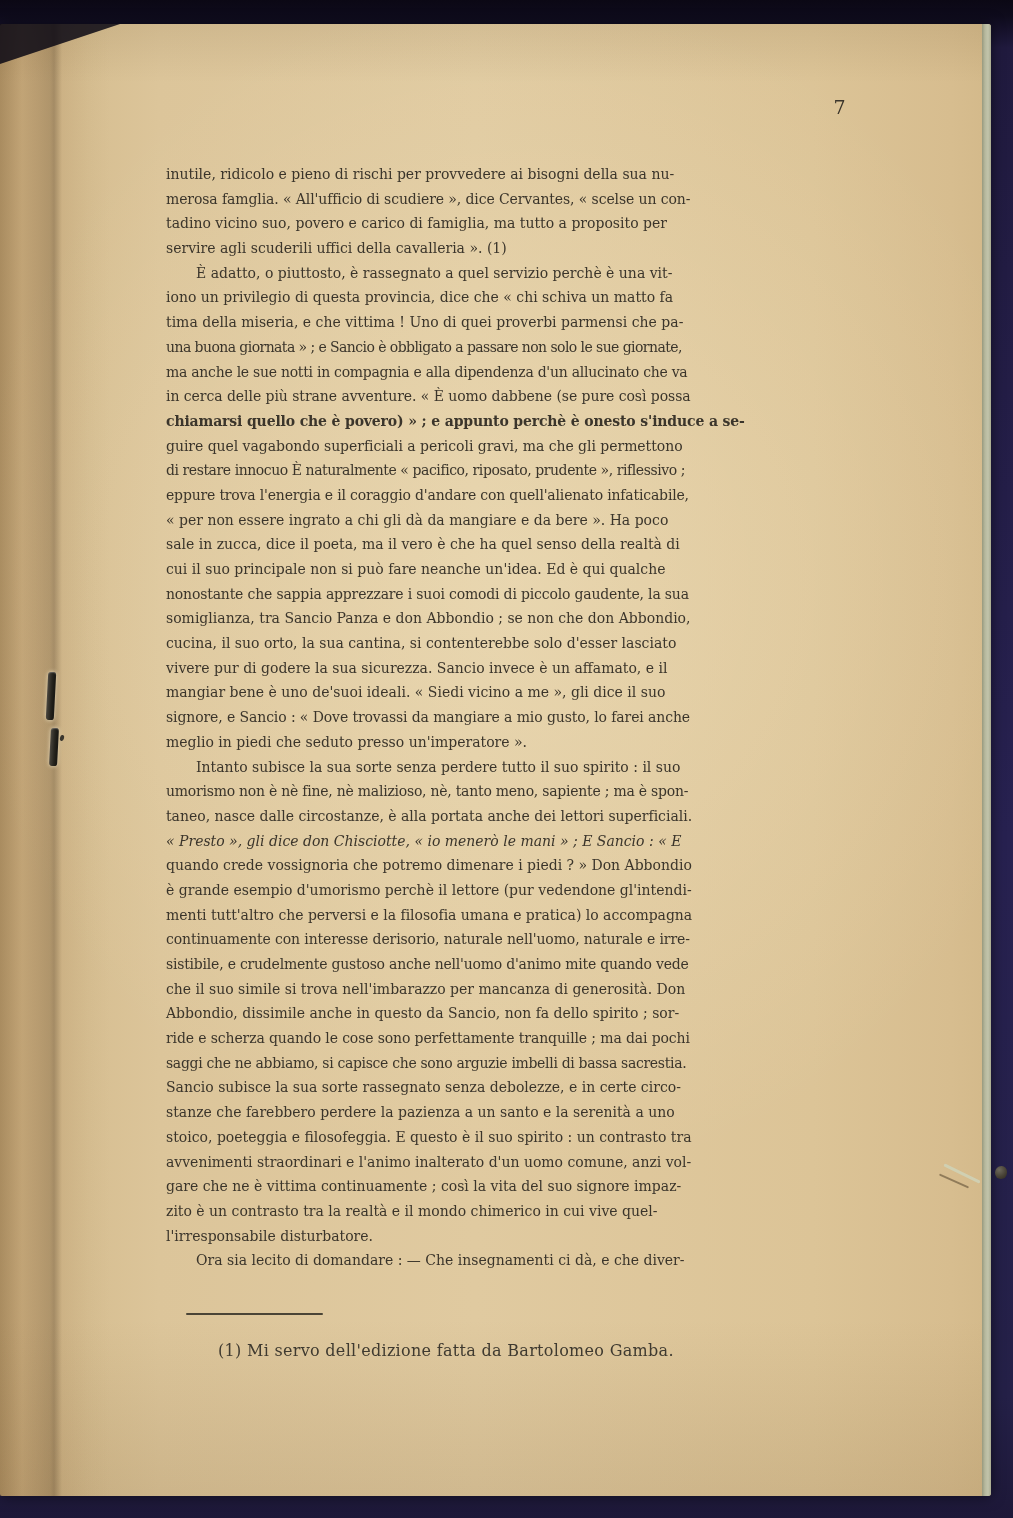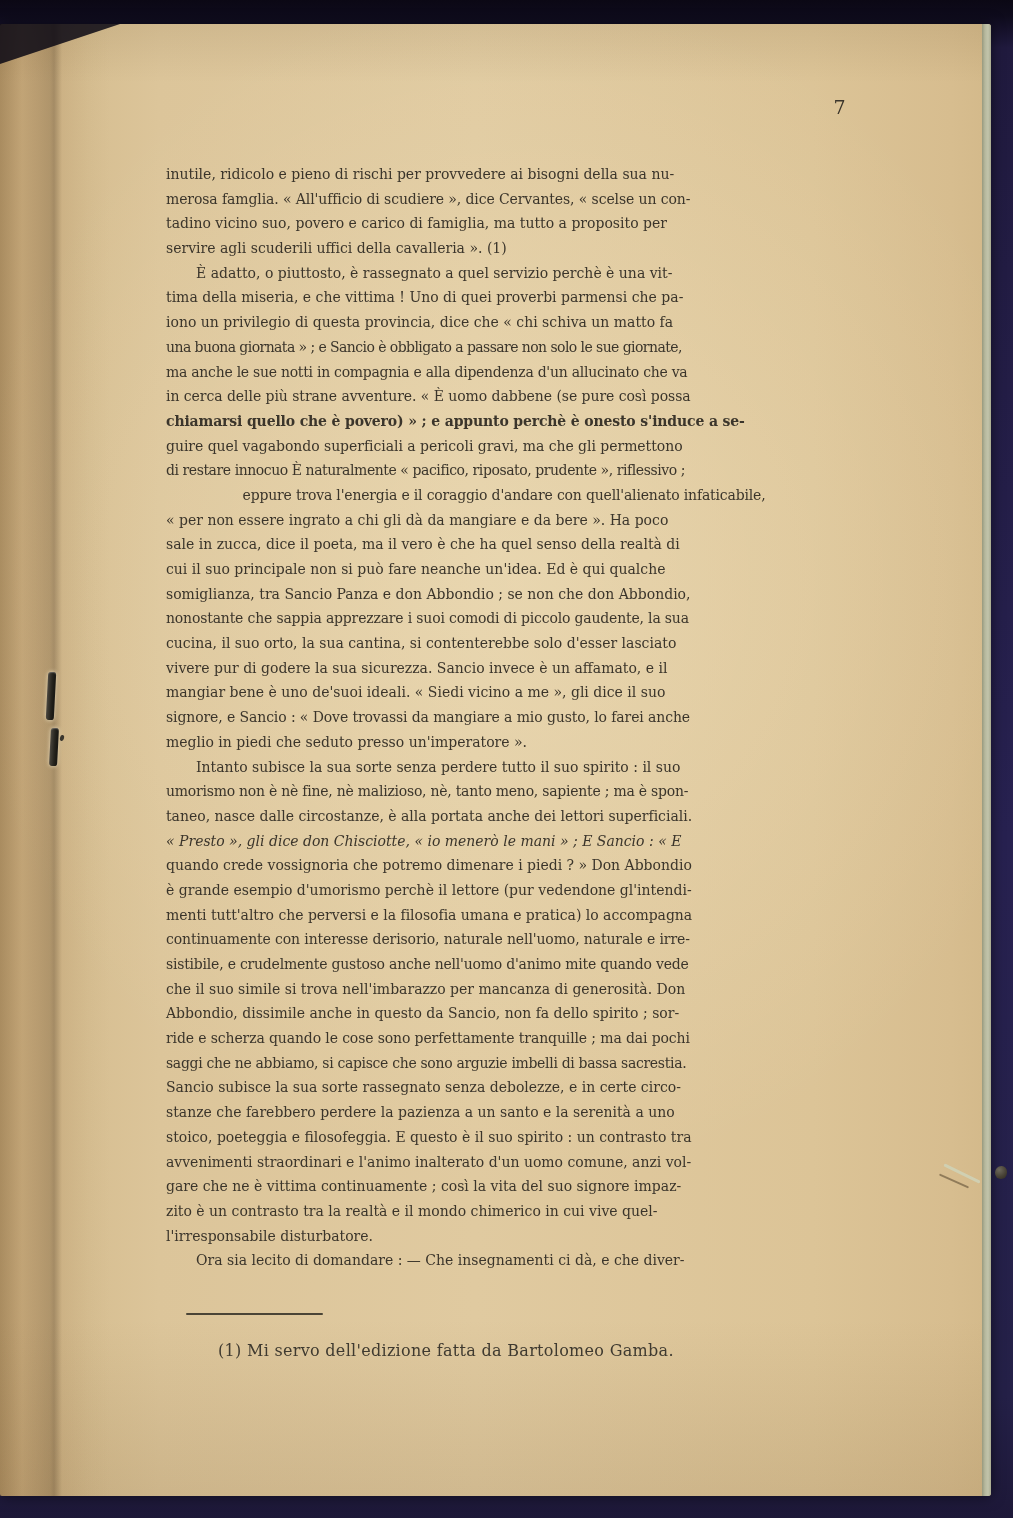--- a/index.html
+++ b/index.html
@@ -101,34 +101,34 @@
   <div class="fore-edge"></div>
 
   <div class="pagenum">7</div>
 
   <div class="textblock" id="text-block">
       <div class="line" style="letter-spacing: 0px;">inutile, ridicolo e pieno di rischi per provvedere ai bisogni della sua nu-</div>
       <div class="line" style="letter-spacing: -0.104px;">merosa famglia. « All'ufficio di scudiere », dice Cervantes, « scelse un con-</div>
       <div class="line" style="letter-spacing: 0px;">tadino vicino suo, povero e carico di famiglia, ma tutto a proposito per</div>
       <div class="line">servire agli scuderili uffici della cavalleria ». (1)</div>
       <div class="line indent" style="letter-spacing: 0px;">È adatto, o piuttosto, è rassegnato a quel servizio perchè è una vit-</div>
+      <div class="line" style="letter-spacing: 0px;">iono un privilegio di questa provincia, dice che « chi schiva un matto fa</div>
       <div class="line" style="letter-spacing: 0px;">tima della miseria, e che vittima ! Uno di quei proverbi parmensi che pa-</div>
-      <div class="line" style="letter-spacing: 0px;">iono un privilegio di questa provincia, dice che « chi schiva un matto fa</div>
       <div class="line" style="letter-spacing: -0.57px;">una buona giornata » ; e Sancio è obbligato a passare non solo le sue giornate,</div>
       <div class="line" style="letter-spacing: -0.267px;">ma anche le sue notti in compagnia e alla dipendenza d'un allucinato che va</div>
       <div class="line" style="letter-spacing: -0.055px;">in cerca delle più strane avventure. « È uomo dabbene (se pure così possa</div>
       <div class="line" style="letter-spacing: -0.147px; font-weight: bold;">chiamarsi quello che è povero) » ; e appunto perchè è onesto s'induce a se-</div>
       <div class="line" style="letter-spacing: -0.042px;">guire quel vagabondo superficiali a pericoli gravi, ma che gli permettono</div>
       <div class="line" style="letter-spacing: -0.438px;">di restare innocuo È naturalmente « pacifico, riposato, prudente », riflessivo ;</div>
-      <div class="line" style="letter-spacing: -0.179px; text-align: center;">eppure trova l'energia e il coraggio d'andare con quell'alienato infaticabile,</div>
+      <div class="line" style="letter-spacing: -0.179px;">eppure trova l'energia e il coraggio d'andare con quell'alienato infaticabile,</div>
       <div class="line" style="letter-spacing: 0px;">« per non essere ingrato a chi gli dà da mangiare e da bere ». Ha poco</div>
       <div class="line" style="letter-spacing: 0px;">sale in zucca, dice il poeta, ma il vero è che ha quel senso della realtà di</div>
       <div class="line" style="letter-spacing: 0px;">cui il suo principale non si può fare neanche un'idea. Ed è qui qualche</div>
+      <div class="line" style="letter-spacing: -0.176px;">nonostante che sappia apprezzare i suoi comodi di piccolo gaudente, la sua</div>
       <div class="line" style="letter-spacing: 0px;">somiglianza, tra Sancio Panza e don Abbondio ; se non che don Abbondio,</div>
-      <div class="line" style="letter-spacing: -0.176px;">nonostante che sappia apprezzare i suoi comodi di piccolo gaudente, la sua</div>
       <div class="line" style="letter-spacing: 0px;">cucina, il suo orto, la sua cantina, si contenterebbe solo d'esser lasciato</div>
       <div class="line" style="letter-spacing: 0px;">vivere pur di godere la sua sicurezza. Sancio invece è un affamato, e il</div>
       <div class="line" style="letter-spacing: 0px;">mangiar bene è uno de'suoi ideali. « Siedi vicino a me », gli dice il suo</div>
       <div class="line" style="letter-spacing: -0.107px;">signore, e Sancio : « Dove trovassi da mangiare a mio gusto, lo farei anche</div>
       <div class="line">meglio in piedi che seduto presso un'imperatore ».</div>
       <div class="line indent" style="letter-spacing: 0px;">Intanto subisce la sua sorte senza perdere tutto il suo spirito : il suo</div>
       <div class="line" style="letter-spacing: -0.24px;">umorismo non è nè fine, nè malizioso, nè, tanto meno, sapiente ; ma è spon-</div>
       <div class="line" style="letter-spacing: -0.013px;">taneo, nasce dalle circostanze, è alla portata anche dei lettori superficiali.</div>
       <div class="line" style="letter-spacing: 0px; font-style: italic;">« Presto », gli dice don Chisciotte, « io menerò le mani » ; E Sancio : « E</div>
       <div class="line" style="letter-spacing: -0.014px;">quando crede vossignoria che potremo dimenare i piedi ? » Don Abbondio</div>

